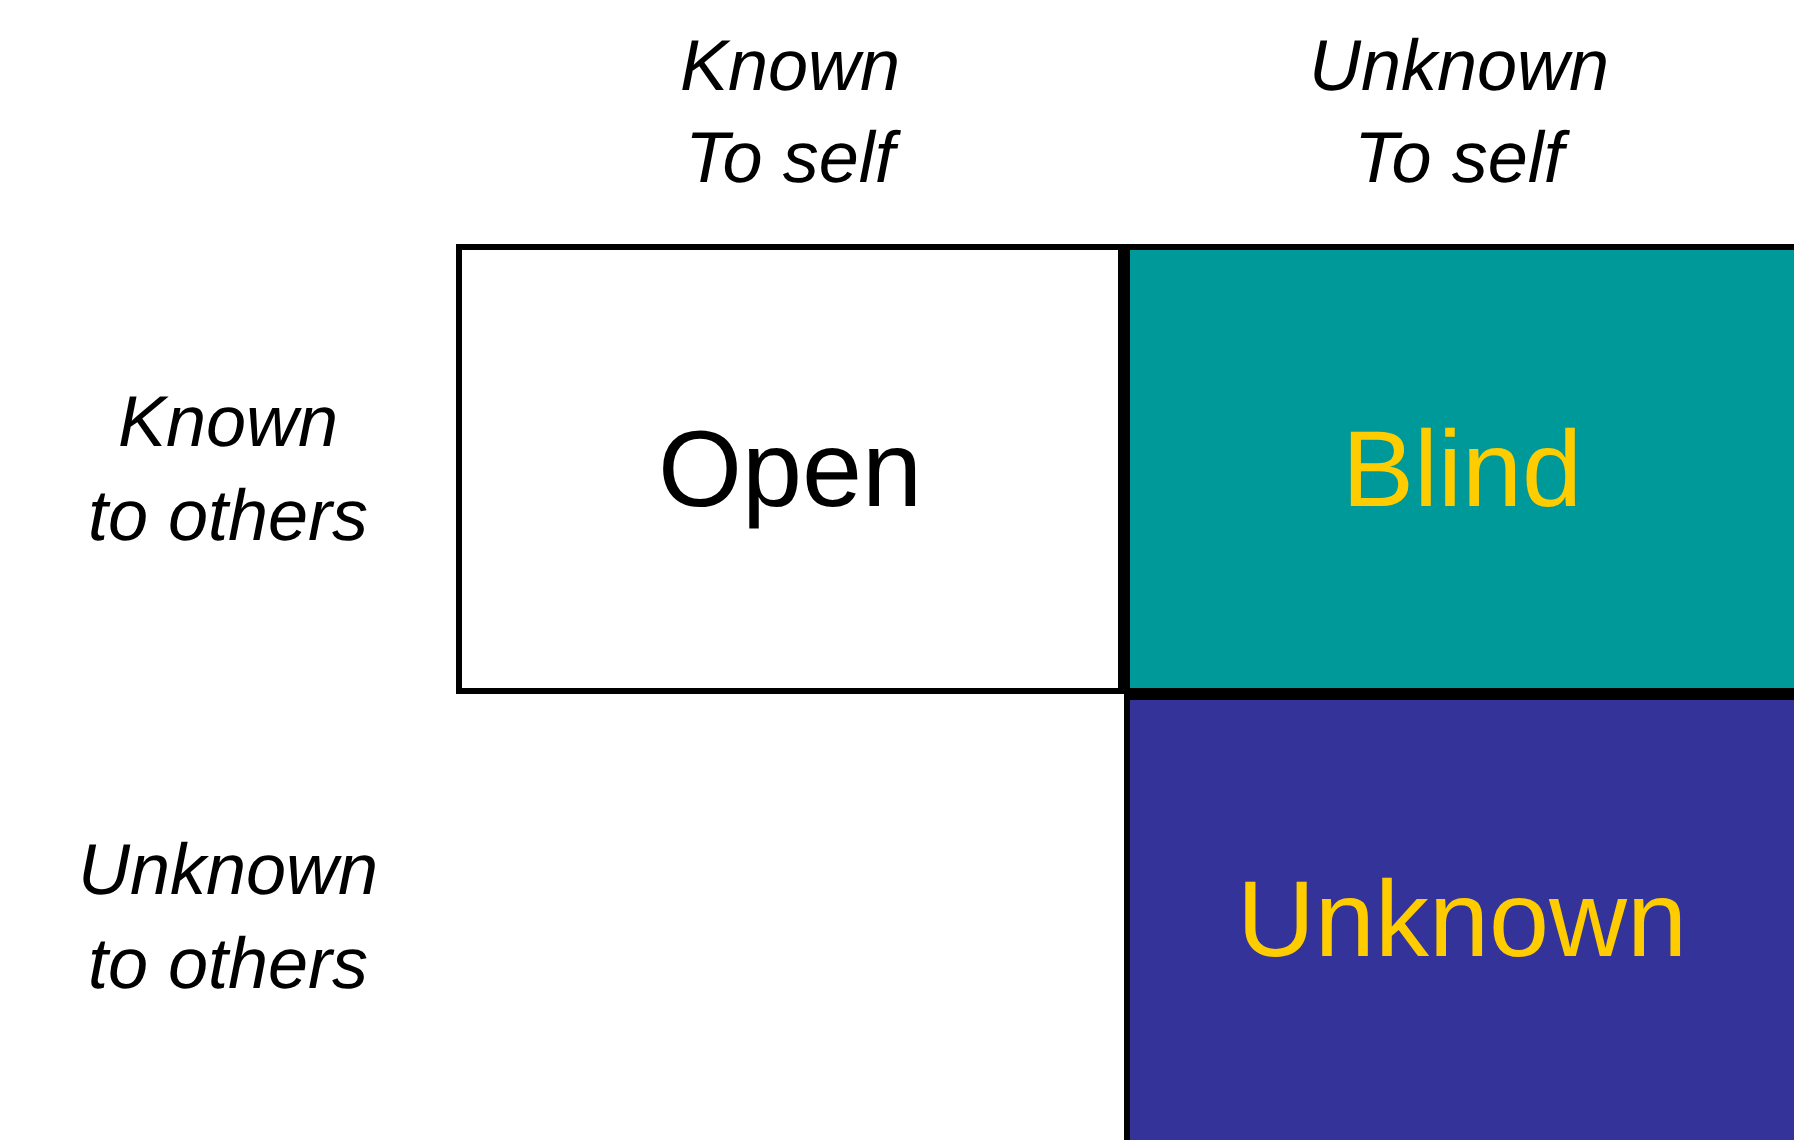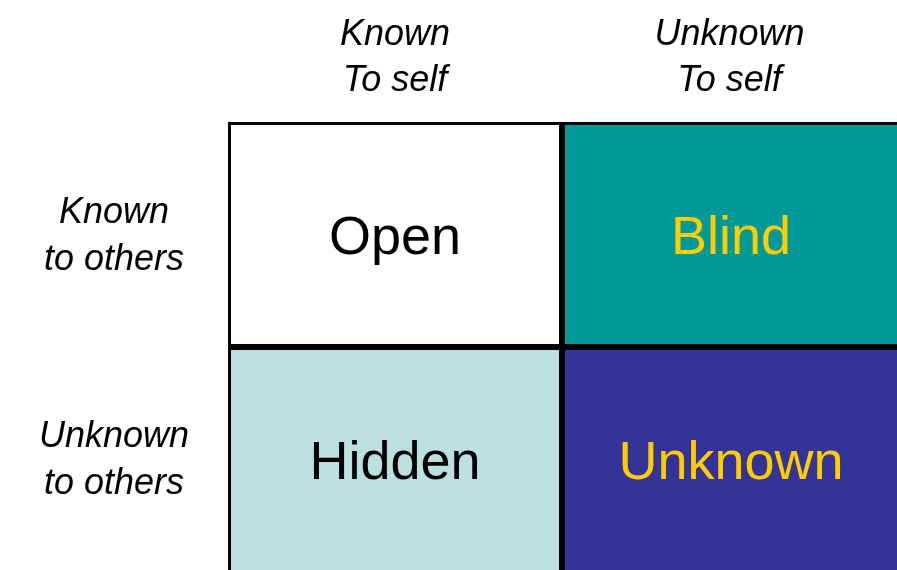--- a/index.html
+++ b/index.html
@@ -153,23 +153,20 @@
   <div id="quadrant-grid">
 
     <div id="quadrant-open" class="quadrant">
       <span class="quadrant-label">Open</span>
     </div>
 
     <div id="quadrant-blind" class="quadrant">
       <span class="quadrant-label">Blind</span>
     </div>
 
-    <div id="quadrant-hidden" class="quadrant">
-      <span class="quadrant-label">Hidden</span>
-    </div>
 
     <div id="quadrant-unknown" class="quadrant">
       <span class="quadrant-label">Unknown</span>
     </div>
 
   </div>
 
 </div>
 
 </body></html>

